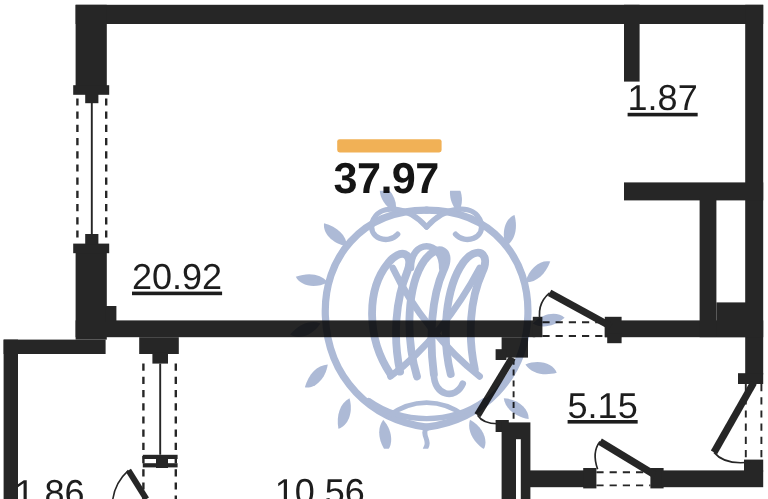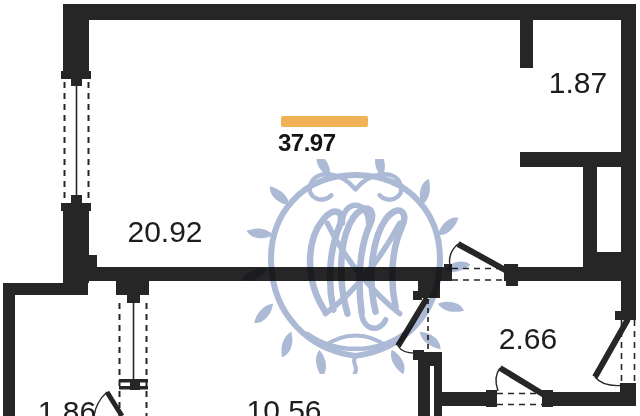--- a/index.html
+++ b/index.html
@@ -11,25 +11,25 @@
   .watermark{
     position:absolute;left:239px;top:159px;width:233px;height:215px;
     color:#a7b5d3;mix-blend-mode:multiply;opacity:.93;z-index:5;pointer-events:none;
   }
   .total-bar{
     position:absolute;left:281px;top:116px;width:87px;height:11px;
     background:#f1b156;border-radius:2px;z-index:3;
   }
   .total-value{
     position:absolute;left:278px;top:131px;z-index:3;
-    font-size:24px;font-weight:bold;line-height:1;color:#151515;letter-spacing:-.5px;
+    font-size:36px;font-weight:bold;line-height:1;color:#151515;letter-spacing:-.5px;
   }
   .room-label{
-    position:absolute;width:110px;text-align:center;z-index:2;
-    font-size:30px;line-height:1;color:#1d1d1d;white-space:nowrap;
+    position:absolute;width:110px;z-index:2;
+    font-size:30px;line-height:1;color:#1d1d1d;white-space:nowrap;text-decoration:underline;
   }
   .lbl-living{left:110px;top:217px;}
   .lbl-niche{left:523px;top:68px;}
   .lbl-hallway{left:473px;top:324px;}
   .lbl-kitchen{left:229px;top:396px;}
   .lbl-balcony{left:12px;top:397px;}
 </style>
 </head>
 <body>
 
@@ -122,21 +122,21 @@
       <line x1="107" y1="392" x2="122" y2="416" stroke-width="5"></line>
       <path d="M107,392 Q96,402 94,416" stroke-width="1.3"></path>
     </g>
   </svg>
 
   <div class="total-bar" style="background: rgb(241, 177, 86);"></div>
   <div class="total-value">37.97</div>
 
   <div class="room-label lbl-living">20.92</div>
   <div class="room-label lbl-niche">1.87</div>
-  <div class="room-label lbl-hallway">2.66</div>
+  <div class="room-label lbl-hallway">5.15</div>
   <div class="room-label lbl-kitchen">10.56</div>
   <div class="room-label lbl-balcony">1.86</div>
 
   <svg class="watermark" viewBox="0 0 232 214" style="color: rgb(167, 181, 211);">
     <defs>
       <path id="leaf" d="M0,0 C8,-10 20,-12 26,-7 C18,1 8,4 0,0 Z"></path>
     </defs>
     <g fill="none" stroke="currentColor" stroke-linecap="round">
       <path d="M116,16 C62,16 30,56 32,104 C34,156 70,190 116,196" stroke-width="6"></path>
       <path d="M116,16 C170,16 202,56 200,104 C198,156 162,190 116,196" stroke-width="6"></path>

